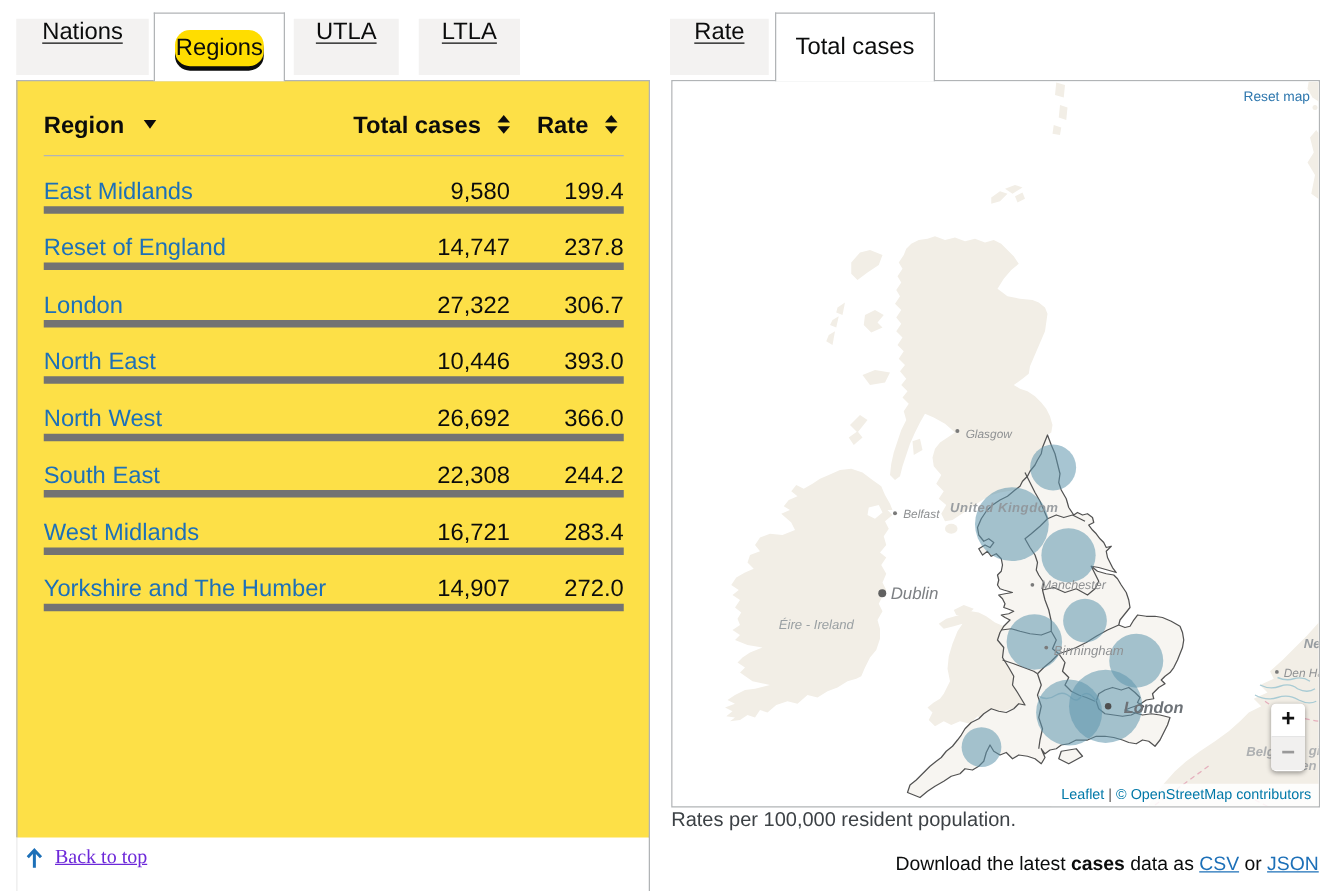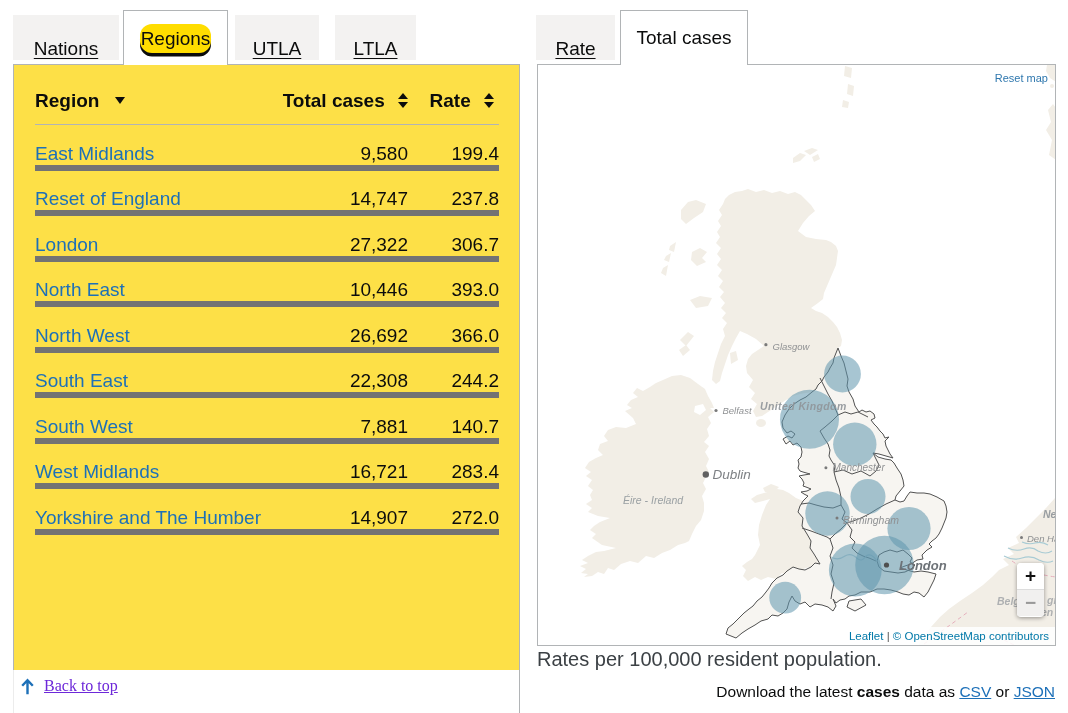--- a/index.html
+++ b/index.html
@@ -1,21 +1,21 @@
 <!DOCTYPE html>
 <html><head>
 <meta charset="utf-8">
 <style>
   * { margin:0; padding:0; box-sizing:border-box; }
   html,body { width:1068px; height:713px; background:#fff;
     font-family:"Liberation Sans", sans-serif; color:#0b0c0c; position:relative; overflow:hidden; }
   .abs { position:absolute; }
   a { color:#1d70b8; }
   
-  .tab { background:#f3f2f1; display:flex; align-items:flex-end; justify-content:center; }
+  .tab { background:#f3f2f1; display:flex; align-items:flex-start; justify-content:center; }
   .tab a { color:#0b0c0c; font-size:19px; text-decoration:underline; text-underline-offset:3px; }
   .seltab { background:#fff; border:1px solid #b1b4b6; border-bottom:none; z-index:5;
     display:flex; align-items:center; justify-content:center; }
   .seltab span.plain { font-size:19px; color:#0b0c0c; }
   .focus { background:#ffdd00; box-shadow:0 3.5px 0 0 #0b0c0c; padding:4px 1px 3px; }
   
   #panelL { left:13px; top:64px; width:507px; height:606px; border:1px solid #b1b4b6; border-bottom:none; background:#fde047; }
   #tblwrap { position:absolute; left:21px; top:12px; width:464px; font-size:19px; }
   .hrow { height:48px; display:flex; align-items:center; border-bottom:1px solid #b1b4b6; font-weight:bold; }
   .hrow .c3 { padding-right:5px; }
@@ -37,21 +37,21 @@
   #resetmap { position:absolute; right:7px; top:7px; font-size:11px; color:#2e77ae; z-index:20; text-decoration:none;}
   #zoomctl { position:absolute; right:11px; top:498px; width:27px; height:54px; background:#fff;
     border-radius:4px; box-shadow:0 1px 4px rgba(0,0,0,0.4); z-index:20; overflow:hidden; }
   #zoomctl .zin { height:27px; display:flex; align-items:center; justify-content:center;
     font-size:19px; font-weight:bold; color:#111; border-bottom:1px solid #ddd; background:#fff;}
   #zoomctl .zout { height:26px; display:flex; align-items:center; justify-content:center;
     font-size:19px; font-weight:bold; color:#999; background:#f1f0ef; }
   #attrib { position:absolute; right:0px; bottom:0px; background:rgba(255,255,255,0.85);
     font-size:11.5px; padding:3px 6px 3px 8px; color:#333; z-index:15; }
   #attrib a { color:#0078a8; text-decoration:none; }
-  #rates { left:537px; top:648px; font-size:20px; color:#3c4145; }
+  #rates { left:537px; top:648px; font-size:16px; color:#3c4145; }
   #dl { right:13px; top:683px; font-size:15.5px; text-align:right; }
   #dl a { color:#1d70b8; }
 </style>
 </head>
 <body>
 
   <div class="abs tab" style="left:13px; top:15px; width:106px; height:45px;">
     <a href="#">Nations</a>
   </div>
   <div class="abs seltab" style="left:123px; top:10px; width:105px; height:55px;">
@@ -106,25 +106,20 @@
       </div>
       <div class="trow">
         <span class="c1"><a href="#">North West</a></span>
         <span class="c2">26,692</span>
         <span class="c3">366.0</span>
       </div>
       <div class="trow">
         <span class="c1"><a href="#">South East</a></span>
         <span class="c2">22,308</span>
         <span class="c3">244.2</span>
-      </div>
-      <div class="trow">
-        <span class="c1"><a href="#">South West</a></span>
-        <span class="c2">7,881</span>
-        <span class="c3">140.7</span>
       </div>
       <div class="trow">
         <span class="c1"><a href="#">West Midlands</a></span>
         <span class="c2">16,721</span>
         <span class="c3">283.4</span>
       </div>
       <div class="trow">
         <span class="c1"><a href="#">Yorkshire and The Humber</a></span>
         <span class="c2">14,907</span>
         <span class="c3">272.0</span>

